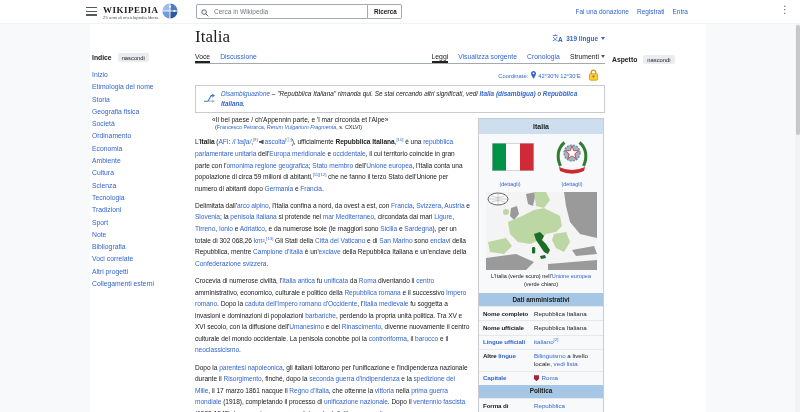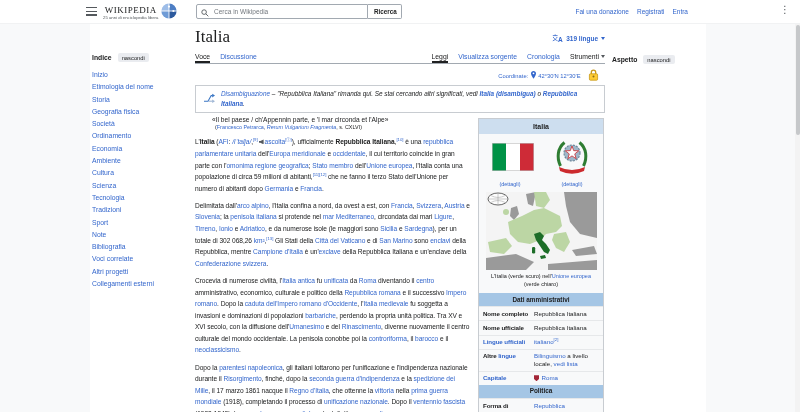--- a/index.html
+++ b/index.html
@@ -6,21 +6,21 @@
   .page{position:relative;width:800px;height:412px;overflow:hidden;background:#fff;
         font-family:"Liberation Sans","DejaVu Sans",sans-serif;color:#202122;}
   a,.link{text-decoration:none;}
 
   
   .topbar{position:absolute;left:0;top:0;width:800px;height:23px;background:#fff;border-bottom:1px solid #f1f2f3;z-index:6;}
   .hamburger{position:absolute;left:86px;top:7px;width:11px;height:9px;cursor:pointer;}
   .hamburger i{display:block;height:1.4px;background:#54595d;margin-bottom:2.2px;}
   .logo{position:absolute;left:103px;top:3px;display:flex;align-items:center;gap:3px;}
   .logo-txt{text-align:center;line-height:1;}
-  .logo-word{font-family:"Liberation Serif","DejaVu Serif",serif;font-size:9px;font-weight:400;letter-spacing:.5px;}
+  .logo-word{font-family:"Liberation Serif","DejaVu Serif",serif;font-size:9px;font-weight:700;letter-spacing:.5px;}
   .logo-tag{font-size:4.3px;color:#54595d;margin-top:1.5px;}
   .search{position:absolute;left:196px;top:4px;display:flex;height:15px;}
   .search-box{display:flex;align-items:center;gap:3px;width:162px;border:1px solid #a2a9b1;border-radius:2px 0 0 2px;background:#fff;padding:0 4px;}
   .search-box input{border:0;outline:0;width:100%;font-size:6.5px;font-family:inherit;color:#202122;background:transparent;}
   .search-box input::placeholder{color:#72777d;}
   .search-btn{width:34px;border:1px solid #a2a9b1;border-left:0;border-radius:0 2px 2px 0;background:#fff;font-size:6.3px;font-weight:700;color:#202122;font-family:inherit;}
   .top-links{position:absolute;right:112px;top:8px;display:flex;gap:8px;font-size:6.5px;}
   .top-links span{color:#3366cc;cursor:pointer;}
   .ellipsis{position:absolute;right:10px;top:4px;font-size:10px;color:#54595d;cursor:pointer;}
 

